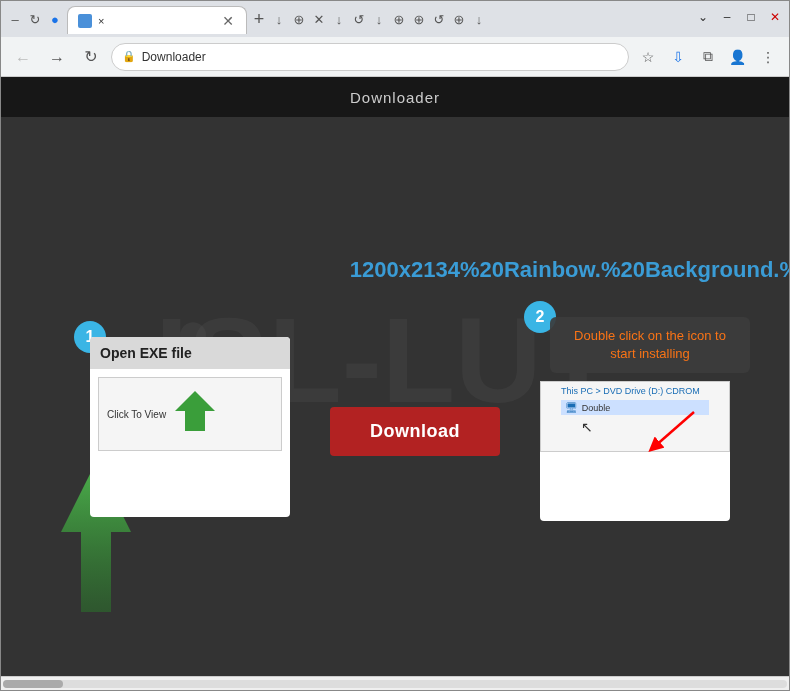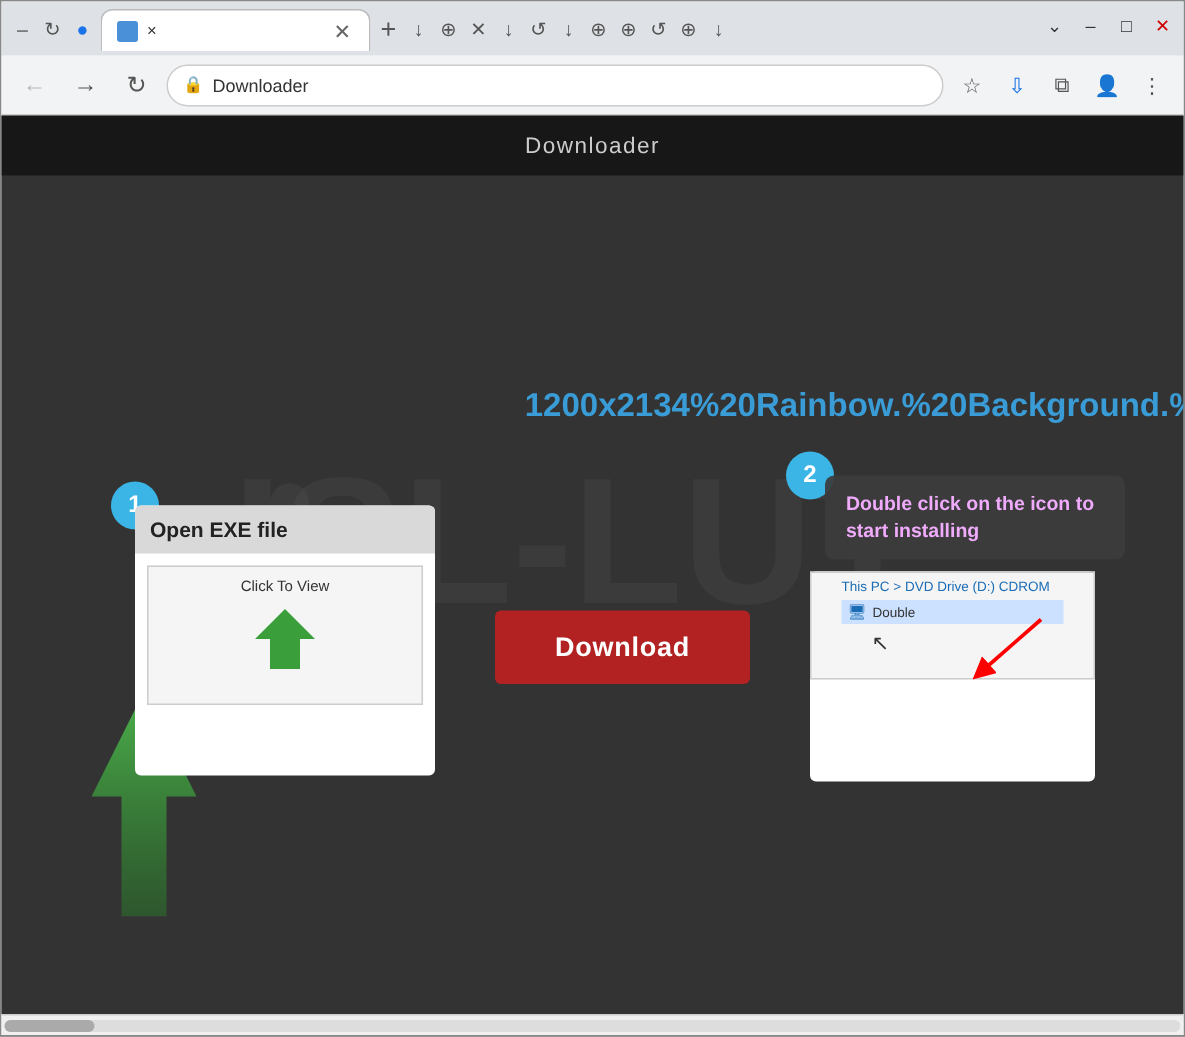--- a/index.html
+++ b/index.html
@@ -176,21 +176,21 @@
     .step-content {
       padding: 8px;
     }
 
     
     .step1-inner {
       border: 1px solid #ccc;
       background: #f5f5f5;
       padding: 8px;
       display: flex;
-      flex-direction: column;
+      flex-direction: row;
       align-items: center;
       gap: 4px;
     }
     .step1-inner-title { font-size: 10px; color: #333; text-align: center; }
     .step1-green-arrow {
       color: #3a9e3a;
       font-size: 36px;
       line-height: 1;
     }
     .step1-file-label { font-size: 8px; color: #666; }
@@ -227,21 +227,21 @@
     .step2-cursor { font-size: 12px; color: #333; position: absolute; bottom: 30px; right: 50px; }
 
     
     .step2-callout {
       background: rgba(60,60,60,0.92);
       border-radius: 6px;
       padding: 10px 14px;
       width: 200px;
       position: relative;
     }
-    .step2-callout-text { color: #f0abfc; font-size: 13px; font-weight: bold; line-height: 1.4; }
+    .step2-callout-text { color: #f97316; font-size: 13px; font-weight: normal; text-align: center; line-height: 1.4; }
 
     
     .scrollbar-wrap {
       height: 14px;
       background: #f0f0f0;
       border-top: 1px solid #ccc;
       display: flex;
       align-items: center;
       padding: 0 2px;
     }

